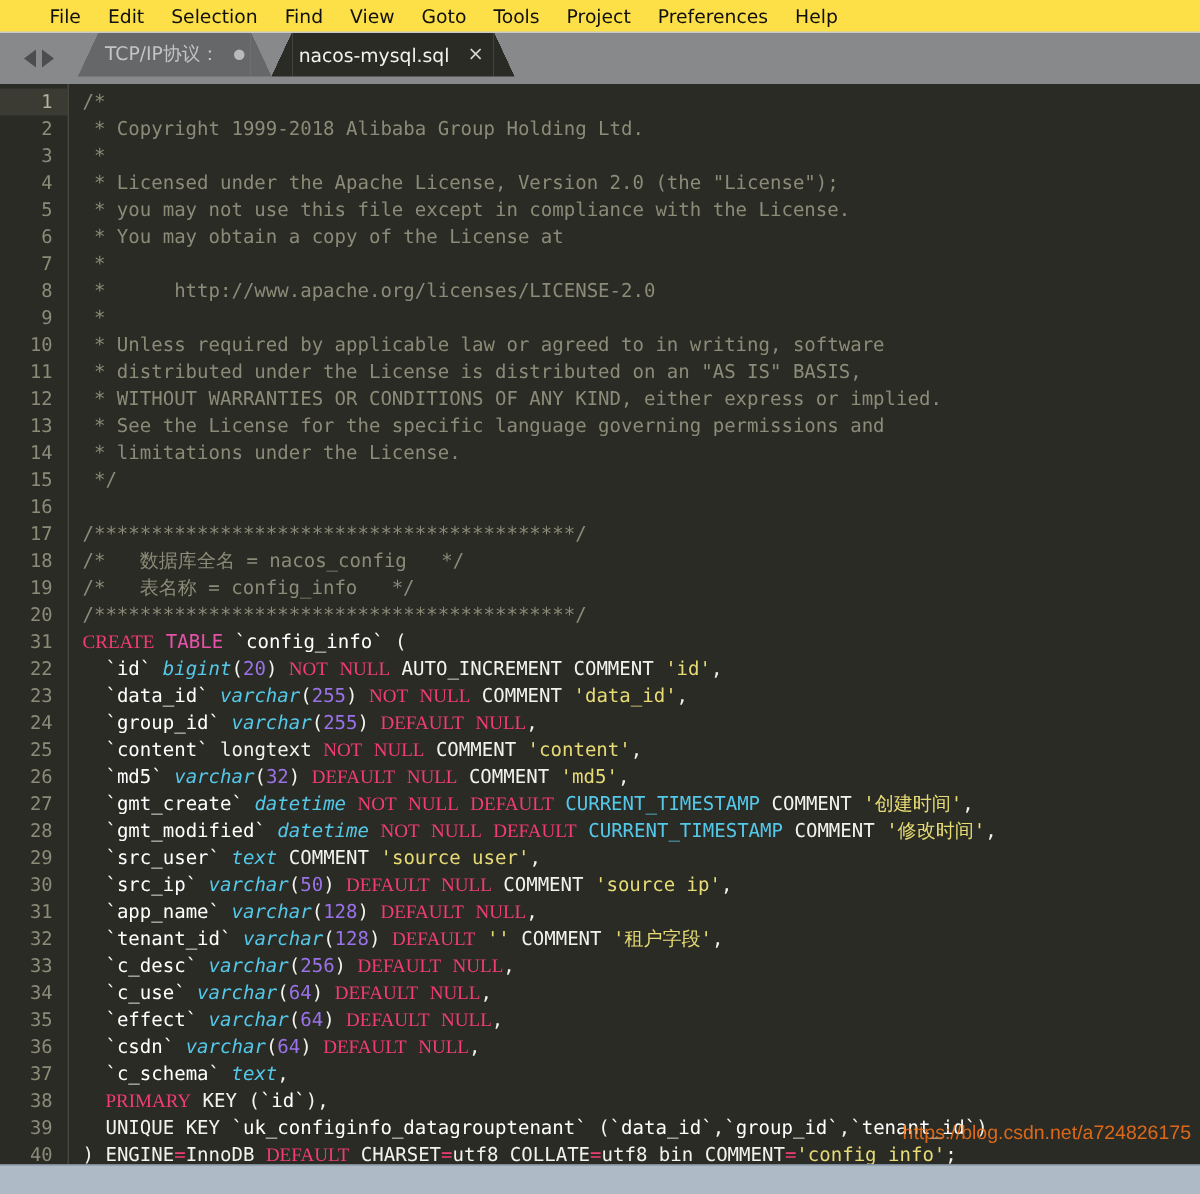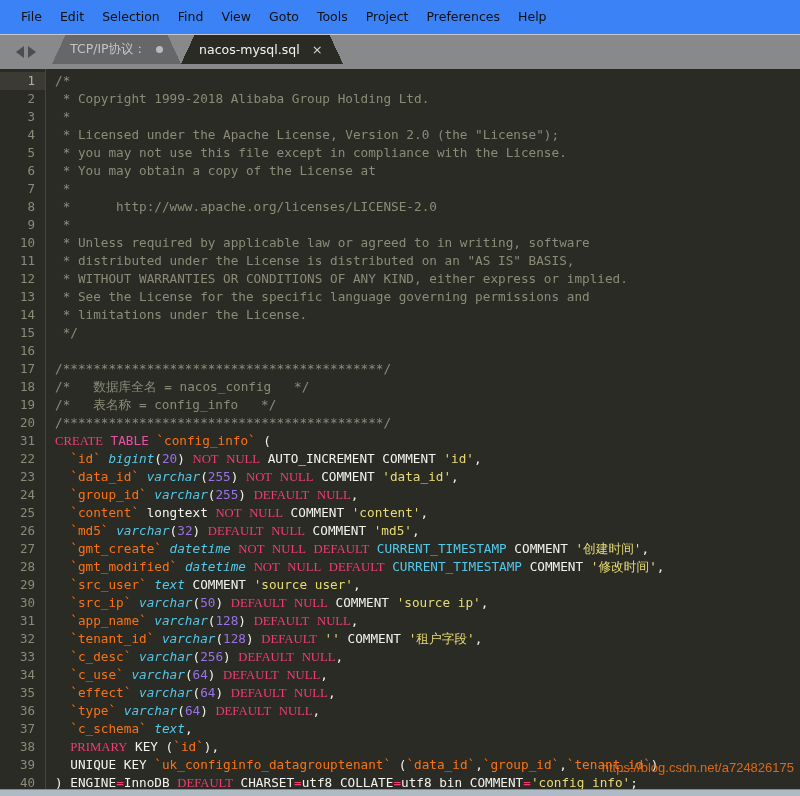--- a/index.html
+++ b/index.html
@@ -4,22 +4,22 @@
 <style>
   html,body{margin:0;padding:0;}
   body{
     width:800px;height:796px;overflow:hidden;
     background:#2b2b26;
     font-family:"DejaVu Sans",sans-serif;
     -webkit-font-smoothing:antialiased;
   }
   
   .menubar{
-    height:35px;background:#3b82f6;border-bottom:1px solid #c9c9c9;
-    display:flex;align-items:center;padding:0 12px;box-sizing:border-box;
+    height:22px;background:#fde047;border-bottom:1px solid #c9c9c9;
+    display:flex;align-items:center;padding:0 24px;box-sizing:border-box;
   }
   .menu-item{
     font-family:"DejaVu Sans",sans-serif;font-size:12.5px;color:#101010;
     padding:0 9px;line-height:20px;white-space:nowrap;cursor:default;
   }
   
   .tabbar{
     height:34px;background:#88898a;display:flex;align-items:flex-end;
     position:relative;overflow:hidden;
   }
@@ -80,21 +80,21 @@
   }
   .code-line{
     height:18px;line-height:18px;white-space:pre;
     font-family:"DejaVu Sans Mono",monospace;font-size:12.7px;
     color:#f3f3ee;
   }
   
   .c-comment{color:#8b8b78;}
   .c-kw{color:#f23c74;font-family:Liberation Serif, serif;}          
   .c-kw2{color:#e652a8;}         
-  .c-ident{color:#f97316;}       
+  .c-ident{color:#ffffff;}       
   .c-type{color:#54c8e8;font-style:italic;}      
   .c-num{color:#9a72e8;}
   .c-str{color:#e6db74;}
   .c-fn{color:#54c8e8;}       
   .c-plain{color:#f3f3ee;}
   .c-op{color:#f23c74;}
   
   .watermark{
     position:absolute;right:6px;bottom:14px;
     font-family:Liberation Sans, sans-serif;font-size:13px;
@@ -218,21 +218,21 @@
       <div class="code-line">  <span class="c-ident">`md5`</span> <span class="c-type">varchar</span>(<span class="c-num">32</span>) <span class="c-kw">DEFAULT</span> <span class="c-kw">NULL</span> <span class="c-plain">COMMENT</span> <span class="c-str">'md5'</span>,</div>
       <div class="code-line">  <span class="c-ident">`gmt_create`</span> <span class="c-type">datetime</span> <span class="c-kw">NOT</span> <span class="c-kw">NULL</span> <span class="c-kw">DEFAULT</span> <span class="c-fn">CURRENT_TIMESTAMP</span> <span class="c-plain">COMMENT</span> <span class="c-str">'创建时间'</span>,</div>
       <div class="code-line">  <span class="c-ident">`gmt_modified`</span> <span class="c-type">datetime</span> <span class="c-kw">NOT</span> <span class="c-kw">NULL</span> <span class="c-kw">DEFAULT</span> <span class="c-fn">CURRENT_TIMESTAMP</span> <span class="c-plain">COMMENT</span> <span class="c-str">'修改时间'</span>,</div>
       <div class="code-line">  <span class="c-ident">`src_user`</span> <span class="c-type">text</span> <span class="c-plain">COMMENT</span> <span class="c-str">'source user'</span>,</div>
       <div class="code-line">  <span class="c-ident">`src_ip`</span> <span class="c-type">varchar</span>(<span class="c-num">50</span>) <span class="c-kw">DEFAULT</span> <span class="c-kw">NULL</span> <span class="c-plain">COMMENT</span> <span class="c-str">'source ip'</span>,</div>
       <div class="code-line">  <span class="c-ident">`app_name`</span> <span class="c-type">varchar</span>(<span class="c-num">128</span>) <span class="c-kw">DEFAULT</span> <span class="c-kw">NULL</span>,</div>
       <div class="code-line">  <span class="c-ident">`tenant_id`</span> <span class="c-type">varchar</span>(<span class="c-num">128</span>) <span class="c-kw">DEFAULT</span> <span class="c-str">''</span> <span class="c-plain">COMMENT</span> <span class="c-str">'租户字段'</span>,</div>
       <div class="code-line">  <span class="c-ident">`c_desc`</span> <span class="c-type">varchar</span>(<span class="c-num">256</span>) <span class="c-kw">DEFAULT</span> <span class="c-kw">NULL</span>,</div>
       <div class="code-line">  <span class="c-ident">`c_use`</span> <span class="c-type">varchar</span>(<span class="c-num">64</span>) <span class="c-kw">DEFAULT</span> <span class="c-kw">NULL</span>,</div>
       <div class="code-line">  <span class="c-ident">`effect`</span> <span class="c-type">varchar</span>(<span class="c-num">64</span>) <span class="c-kw">DEFAULT</span> <span class="c-kw">NULL</span>,</div>
-      <div class="code-line">  <span class="c-ident">`type`</span> <span class="c-type">varchar</span>(<span class="c-num">64</span>) <span class="c-kw">DEFAULT</span> <span class="c-kw">NULL</span>,</div>
+      <div class="code-line">  <span class="c-ident">`csdn`</span> <span class="c-type">varchar</span>(<span class="c-num">64</span>) <span class="c-kw">DEFAULT</span> <span class="c-kw">NULL</span>,</div>
       <div class="code-line">  <span class="c-ident">`c_schema`</span> <span class="c-type">text</span>,</div>
       <div class="code-line">  <span class="c-kw">PRIMARY</span> <span class="c-plain">KEY</span> (<span class="c-ident">`id`</span>),</div>
       <div class="code-line">  <span class="c-plain">UNIQUE</span> <span class="c-plain">KEY</span> <span class="c-ident">`uk_configinfo_datagrouptenant`</span> (<span class="c-ident">`data_id`</span>,<span class="c-ident">`group_id`</span>,<span class="c-ident">`tenant_id`</span>)</div>
       <div class="code-line">) <span class="c-plain">ENGINE</span><span class="c-op">=</span><span class="c-plain">InnoDB</span> <span class="c-kw">DEFAULT</span> <span class="c-plain">CHARSET</span><span class="c-op">=</span><span class="c-plain">utf8</span> <span class="c-plain">COLLATE</span><span class="c-op">=</span><span class="c-plain">utf8_bin</span> <span class="c-plain">COMMENT</span><span class="c-op">=</span><span class="c-str">'config_info'</span>;</div>
     </div>
   <div class="watermark">https://blog.csdn.net/a724826175</div>
 </div>
 
 <div class="statusbar"></div>
 

